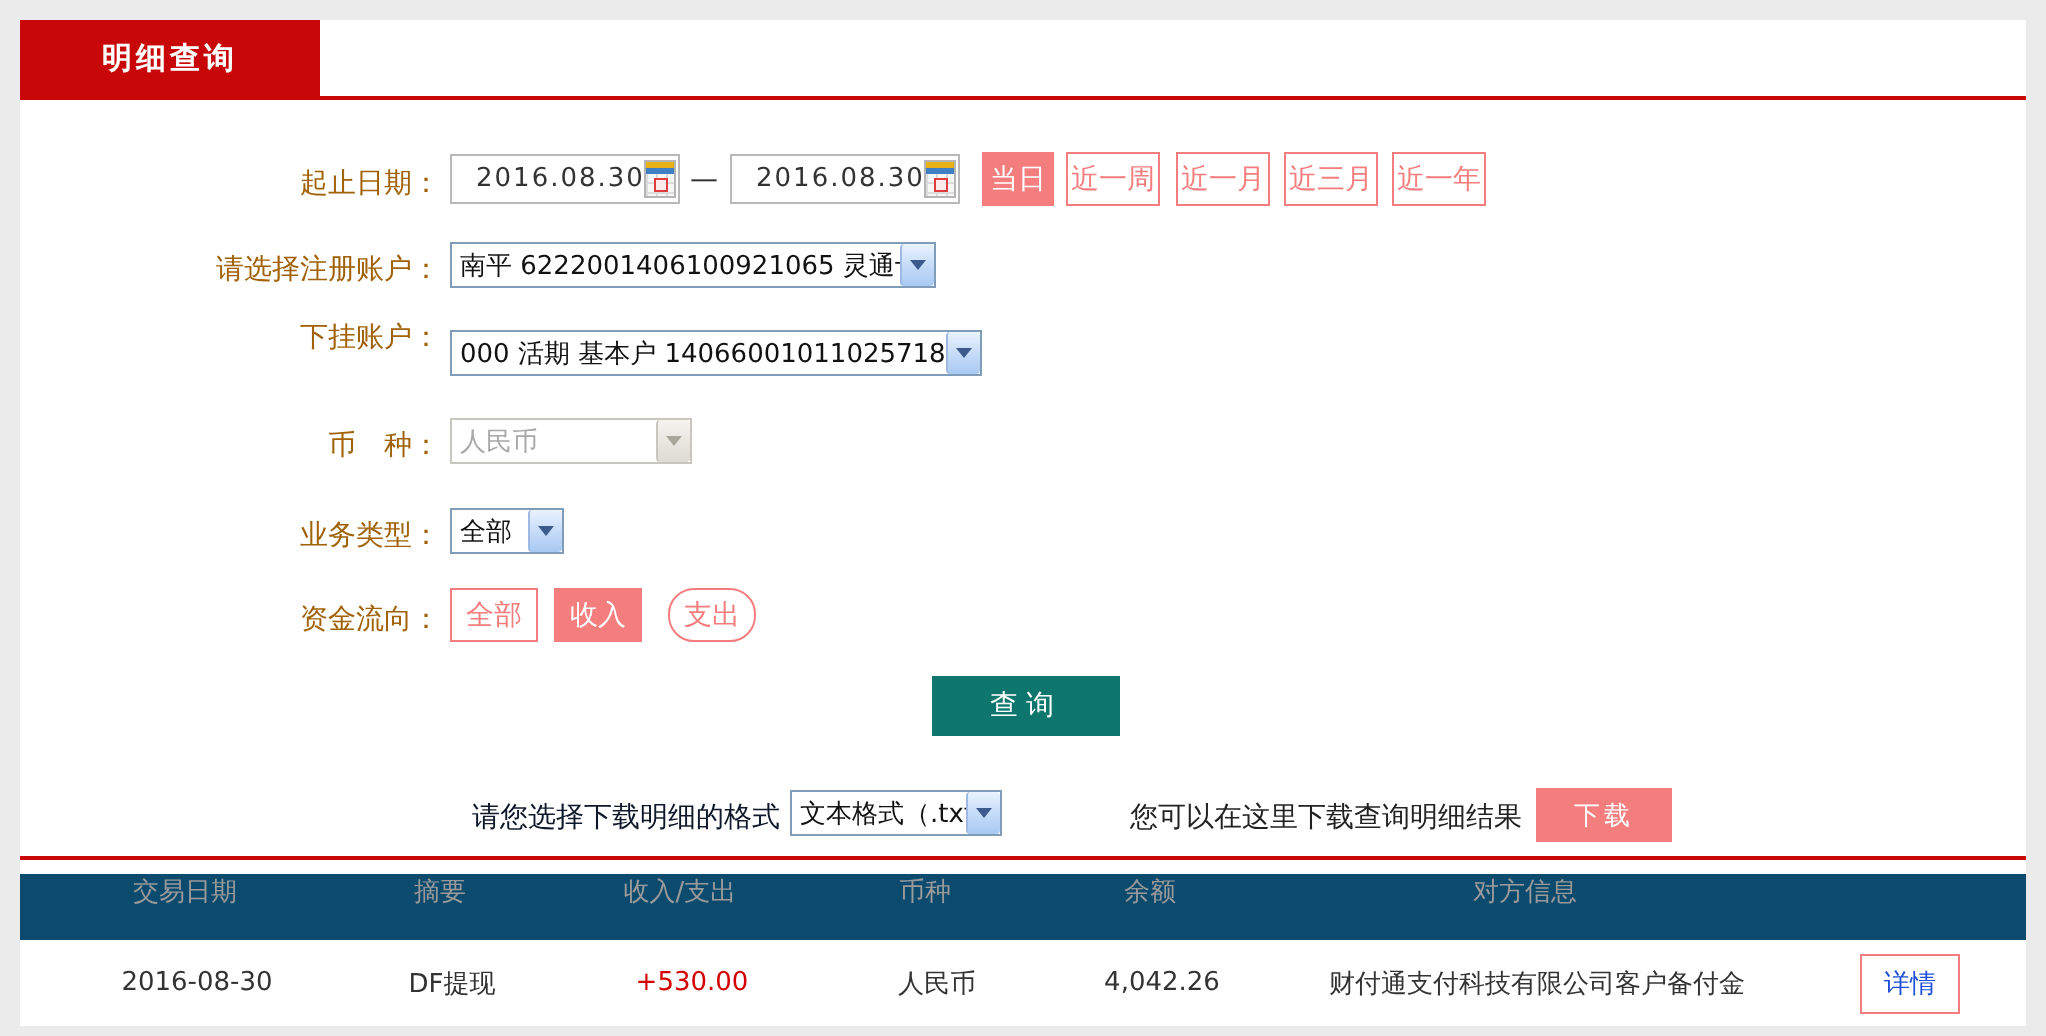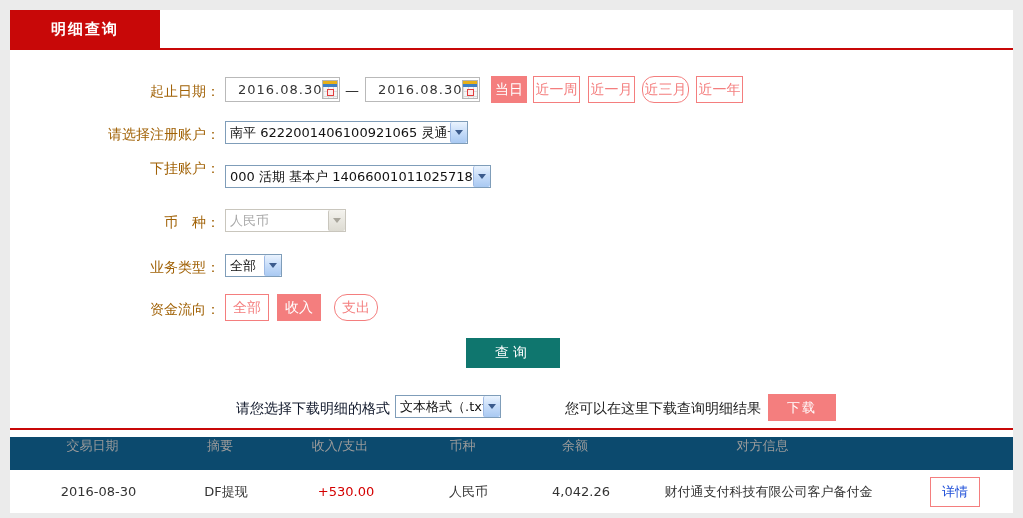--- a/index.html
+++ b/index.html
@@ -91,21 +91,21 @@
     <span class="cal"></span>
   </div>
   <div class="dash" style="left:345px; top:82px;">—</div>
   <div class="date-input" style="left:365px; top:77px;">
     <span class="val">2016.08.30</span>
     <span class="cal"></span>
   </div>
   <div class="pill fill" style="left:491px; top:76px; width:36px;">当日</div>
   <div class="pill outline" style="left:533px; top:76px; width:47px;">近一周</div>
   <div class="pill outline" style="left:588px; top:76px; width:47px;">近一月</div>
-  <div class="pill outline" style="left:642px; top:76px; width:47px;border-radius:12px;">近三月</div>
+  <div class="pill outline" style="left:642px; top:76px; width:47px;">近三月</div>
   <div class="pill outline" style="left:696px; top:76px; width:47px;">近一年</div>
 
   <div class="form-label" style="top:126px;">请选择注册账户：</div>
   <div class="xpselect" style="left:225px; top:121px; width:243px;">
     <span class="val">南平 6222001406100921065 灵通卡</span>
     <span class="arrow">
         <span class="tri"></span>
       </span>
   </div>
 

